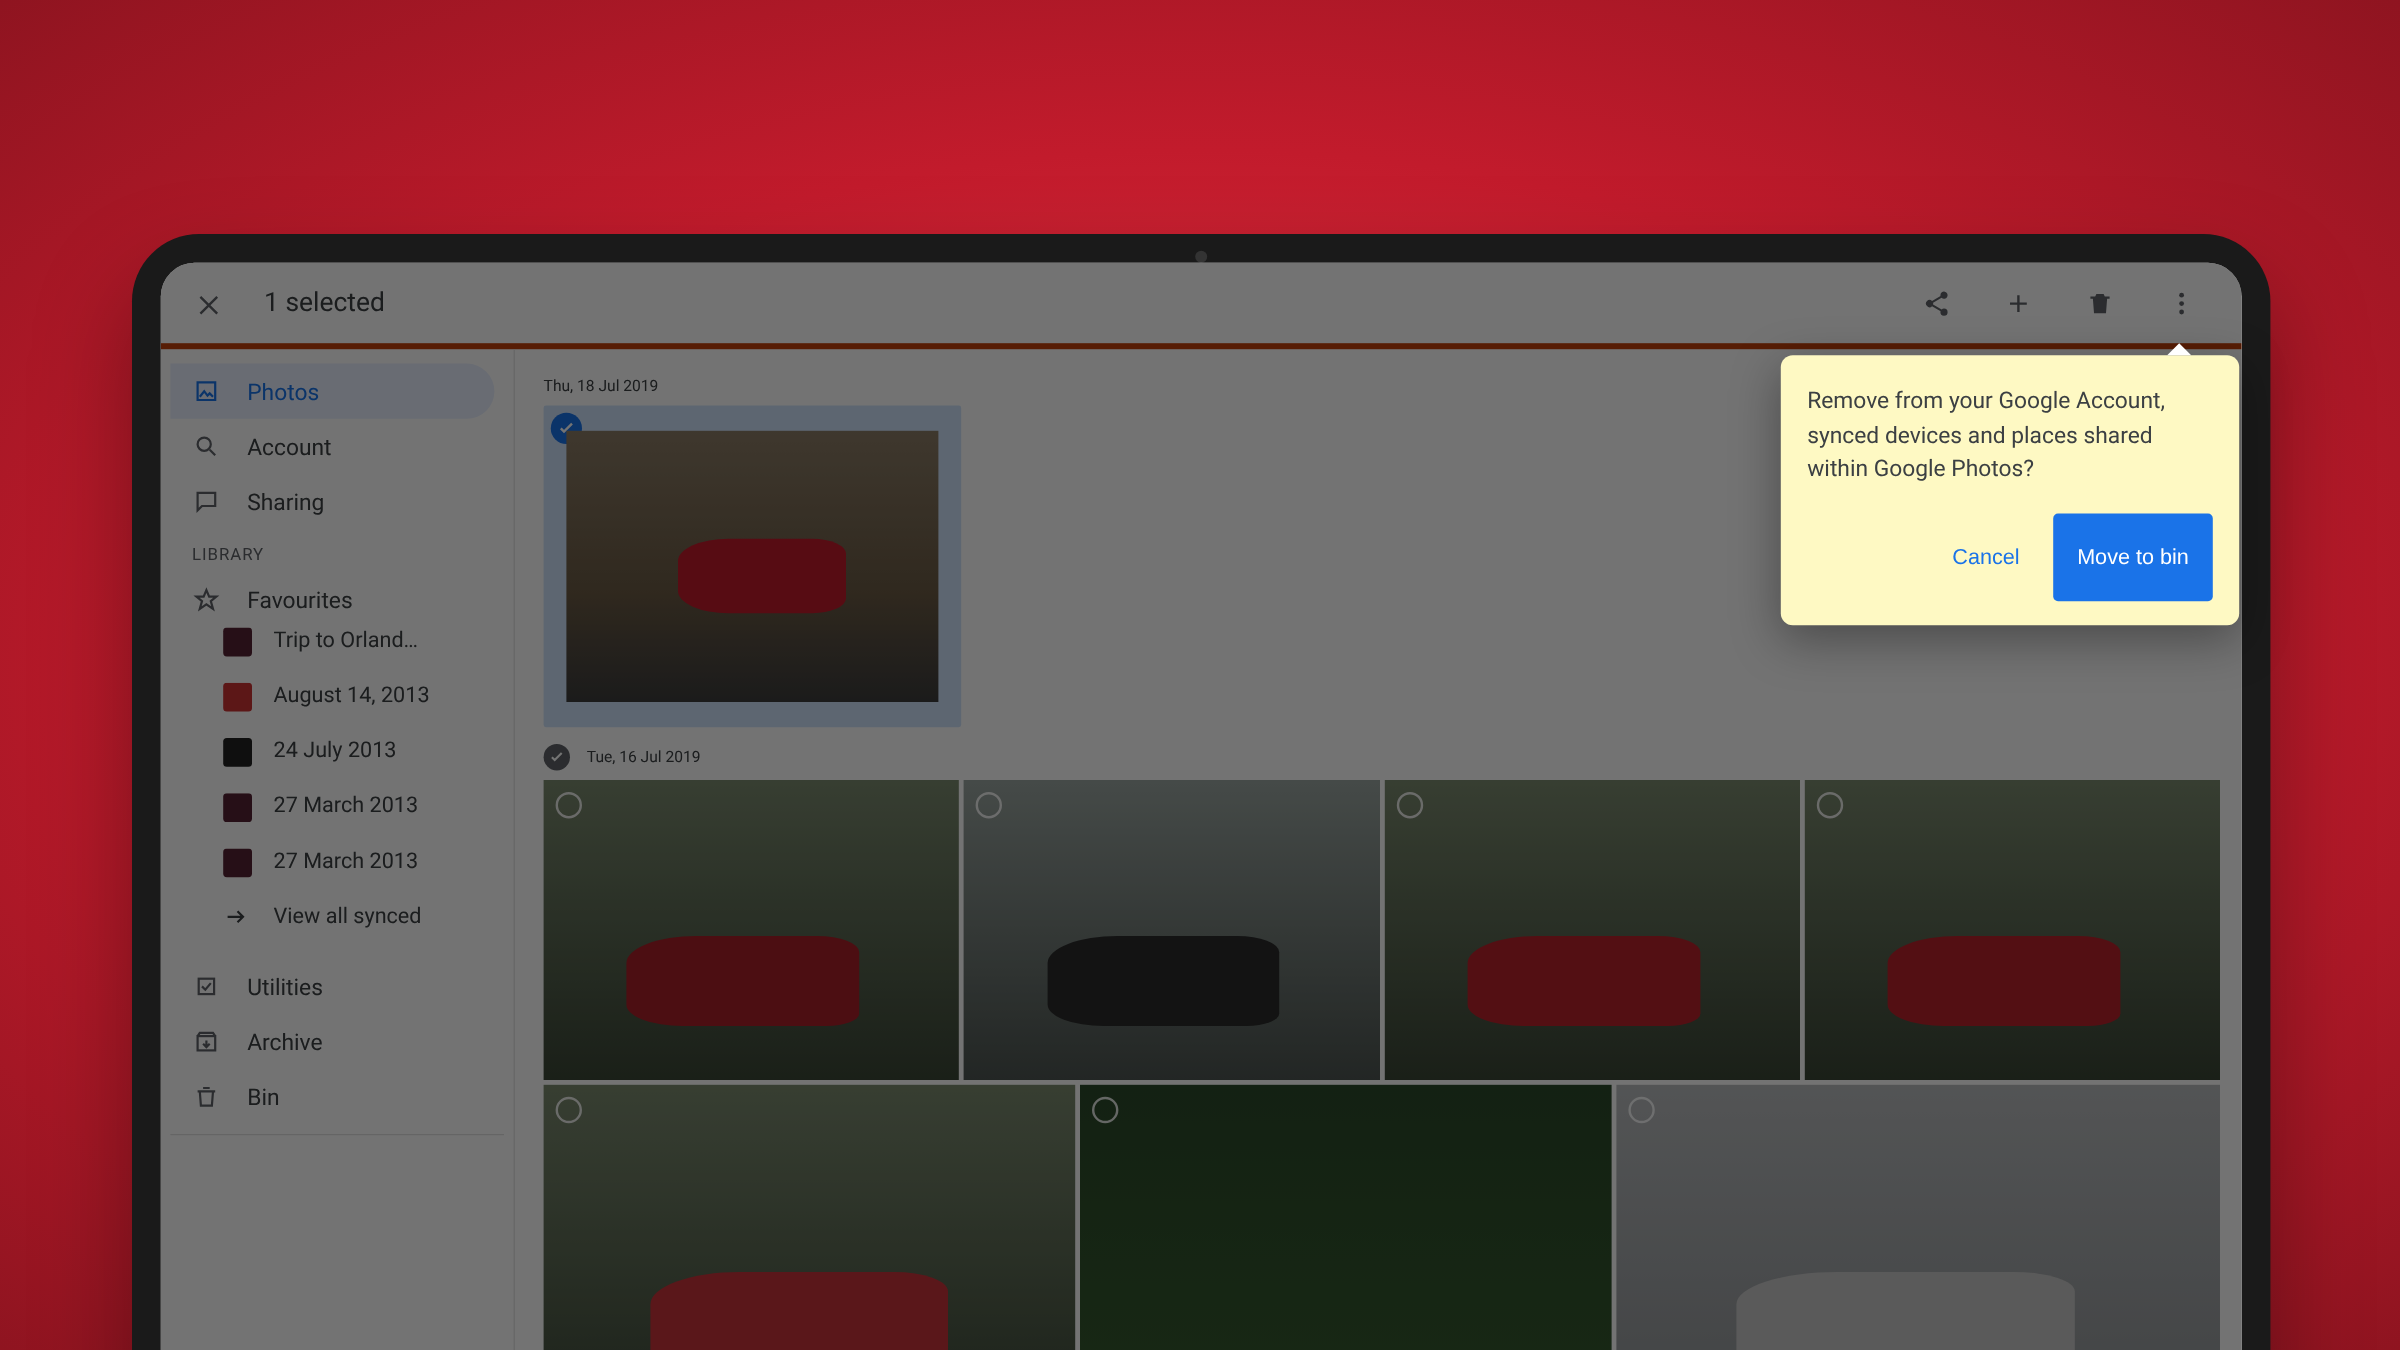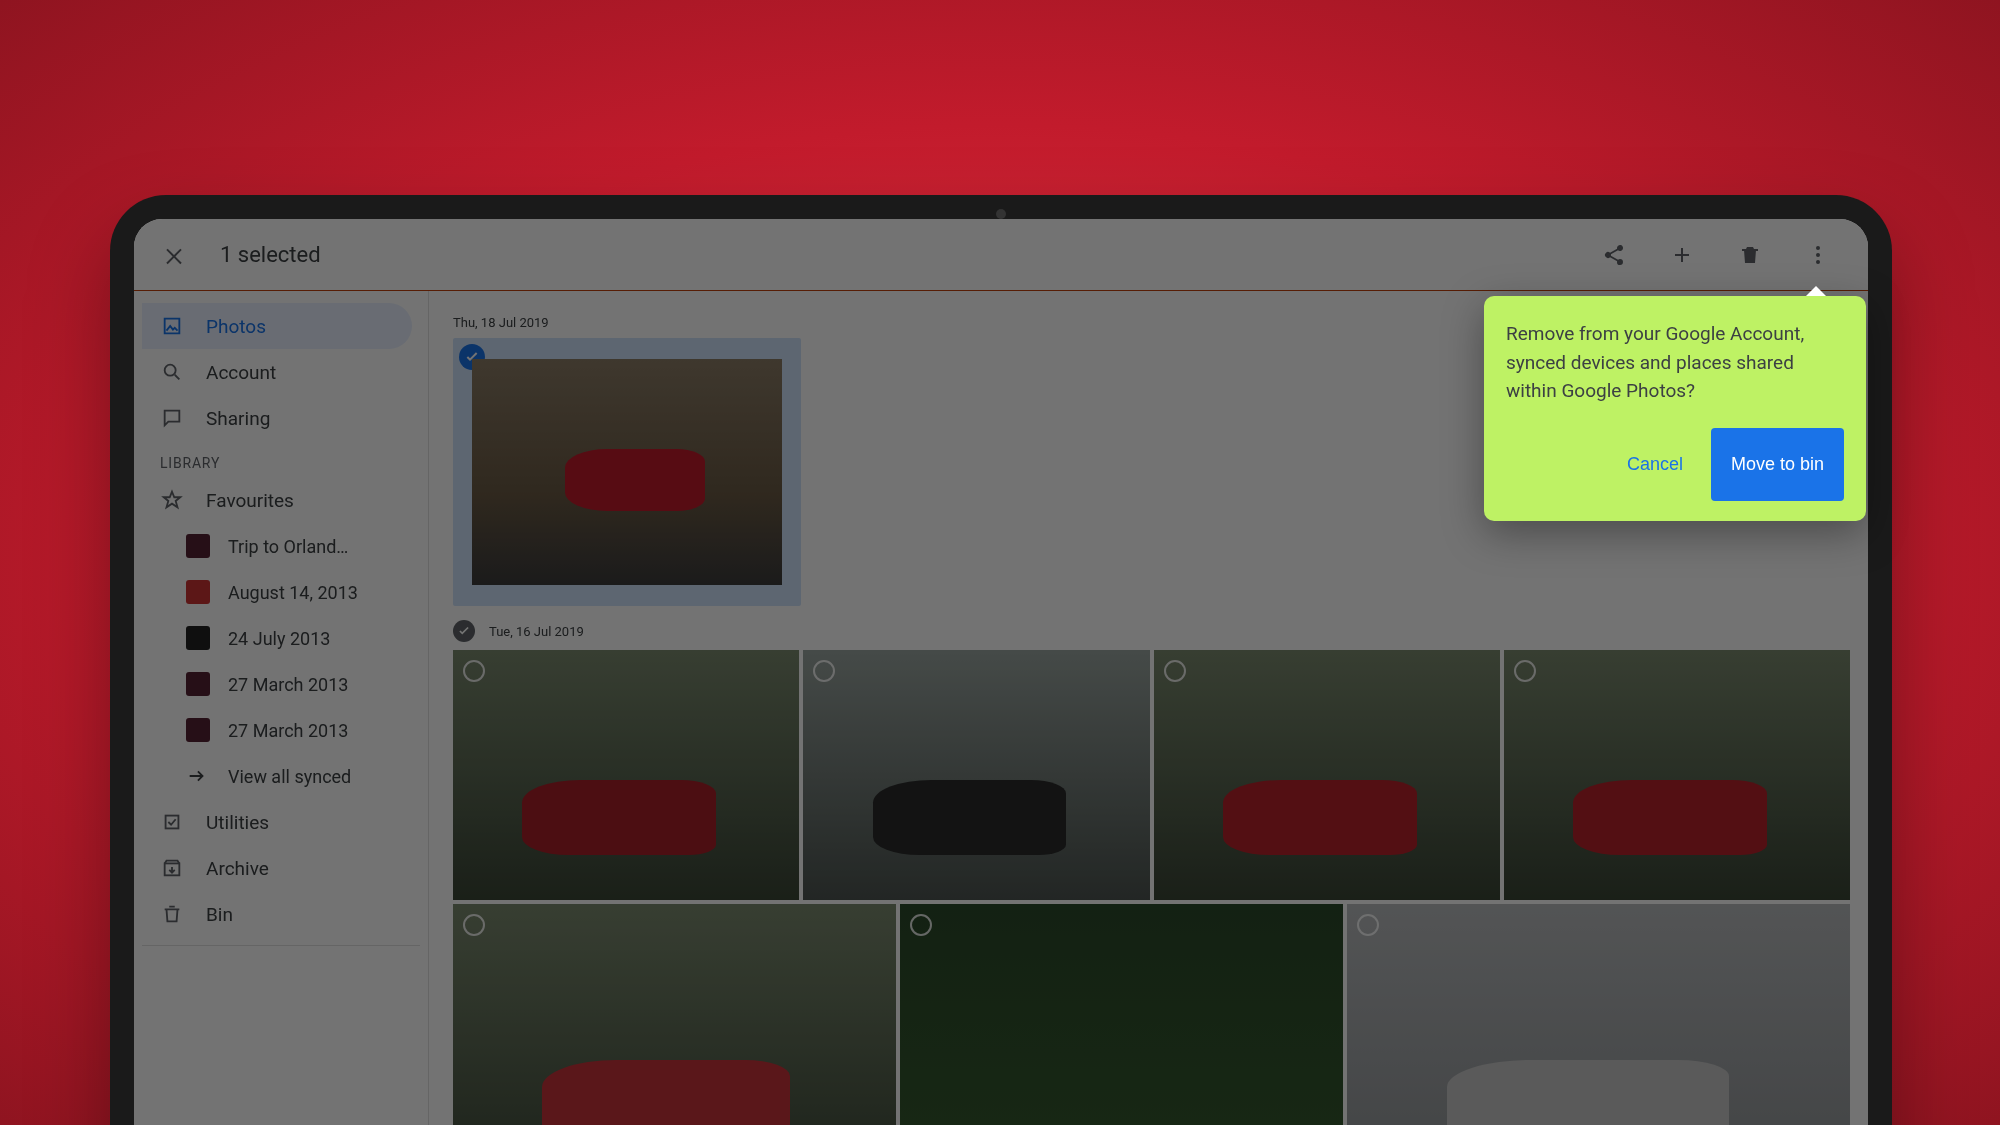--- a/index.html
+++ b/index.html
@@ -43,21 +43,21 @@
     overflow: hidden;
     position: relative;
   }
 
   
   .toolbar {
     height: 72px;
     display: flex;
     align-items: center;
     padding: 0 28px 0 18px;
-    border-bottom: 1px solid #c2410c;
+    border-bottom: 5px solid #c2410c;
     gap: 24px;
   }
   .toolbar .icon-btn {
     width: 44px; height: 44px;
     display: flex; align-items: center; justify-content: center;
     border-radius: 50%;
     color: #5f6368;
     cursor: pointer;
   }
   .toolbar .title {
@@ -109,21 +109,21 @@
   .albums-caret::before{
     content:"";
     position:absolute;
     left:-6px; top:50%; transform:translateY(-50%);
     border:5px solid transparent;
     border-top-color:#5f6368;
   }
   .album-item {
     height: 46px;
     display: flex;
-    align-items: center;
+    align-items: flex-start;
     gap: 18px;
     padding: 0 18px 0 44px;
     font-size: 18px;
     color: #3c4043;
     cursor: pointer;
     white-space: nowrap;
     overflow: hidden;
     text-overflow: ellipsis;
   }
   .thumb {
@@ -213,21 +213,21 @@
     background: rgba(0,0,0,.55);
     pointer-events: none;
   }
 
   
   .popover {
     position: absolute;
     top: 296px;
     right: 134px;
     width: 382px;
-    background: #bef264;
+    background: #fef9c3;
     border-radius: 10px;
     box-shadow: 0 12px 40px rgba(0,0,0,.35);
     padding: 24px 22px 20px 22px;
     z-index: 5;
   }
   .popover::before {
     content:"";
     position:absolute;
     top:-10px; right:40px;
     border:10px solid transparent;

